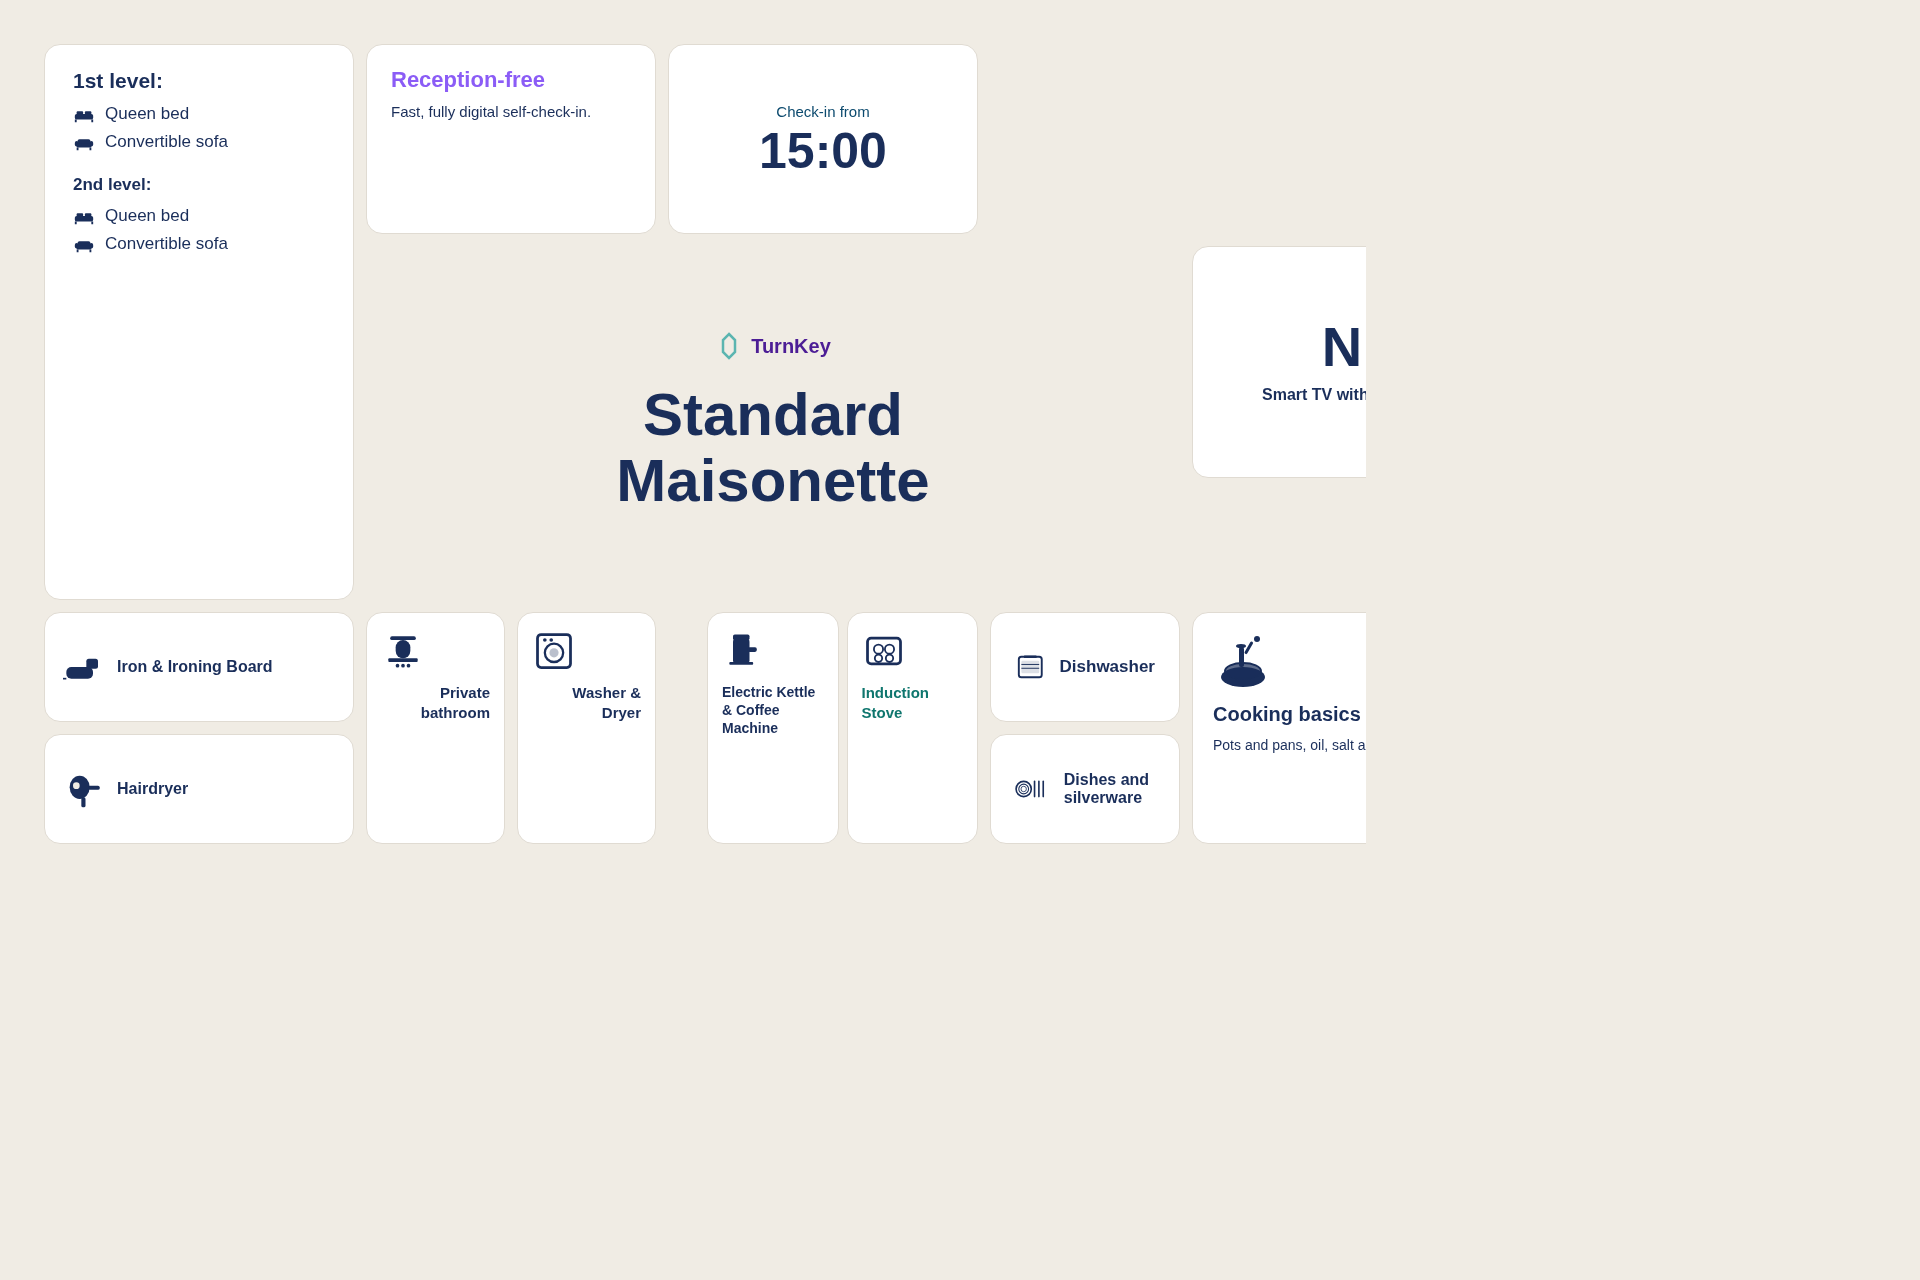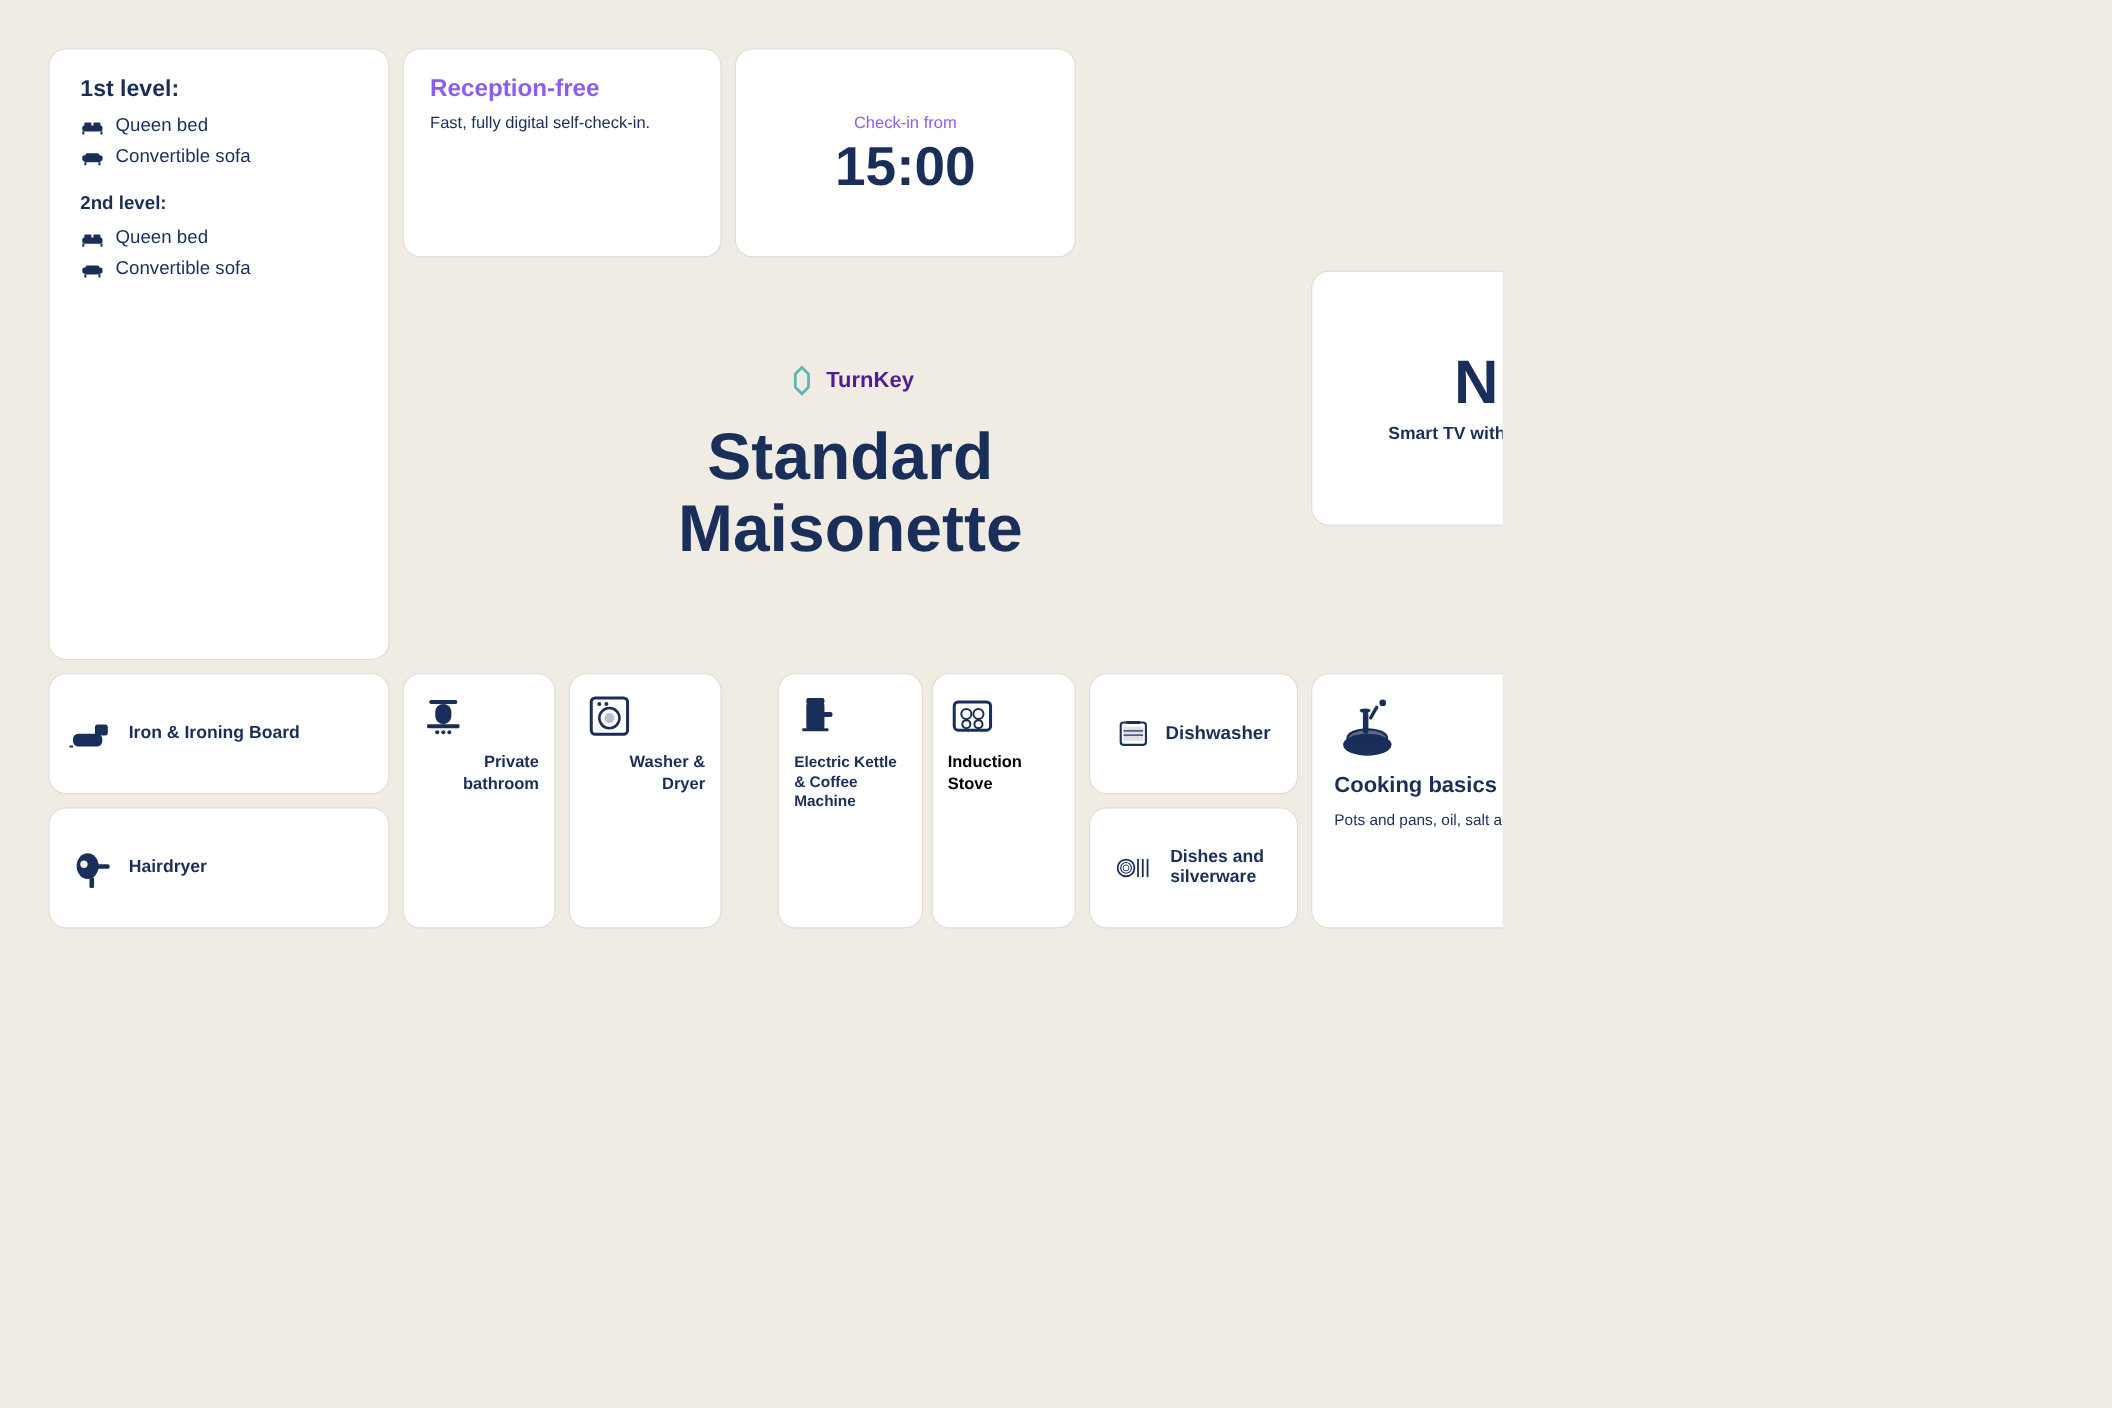--- a/index.html
+++ b/index.html
@@ -91,21 +91,21 @@
         <path d="M14 2 L20 8 L20 20 L14 26 L8 20 L8 8 Z" fill="none" stroke="#5bb5b0" stroke-width="2.5"></path>
       </svg>
       <span style="font-size:20px;color:#4c1d95;font-weight:bold;">TurnKey</span>
     </div>
     <div style="font-size:60px;font-weight:800;color:#1a2e5a;text-align:center;line-height:1.1;">
       <span>Standard</span><br><span>Maisonette</span>
     </div>
   </div>
 
   <div class="card" style="grid-column:3; grid-row:1; align-items:center; justify-content:center; text-align:center;">
-    <div style="font-size:15px;color:#8b5cf6;margin-bottom:6px;">Check-in from</div>
+    <div style="font-size:15px;color:#0c4a6e;margin-bottom:6px;">Check-in from</div>
     <div style="font-size:50px;font-weight:700;color:#1a2e5a;line-height:1;">15:00</div>
   </div>
 
 
   <div class="card" style="grid-column:5; grid-row:2/4; align-items:center; justify-content:center; text-align:center; gap:10px;">
     <div style="font-size:56px;font-weight:900;color:#1a2e5a;line-height:1;">N</div>
     <div style="font-size:16px;font-weight:600;color:#1a2e5a;line-height:1.3;">Smart TV with Netflix</div>
   </div>
 
   <div class="card" style="grid-column:6; grid-row:2/4; align-items:center; justify-content:center; text-align:center; gap:10px;">
@@ -184,21 +184,21 @@
       <div style="font-size:14px;font-weight:600;color:#1a2e5a;line-height:1.3;">Electric Kettle &amp; Coffee Machine</div>
     </div>
     <div class="card" style="gap:10px; padding:16px 14px;">
       <svg viewBox="0 0 48 48" width="44" height="44" fill="#1a2e5a">
         <rect x="6" y="10" width="36" height="28" rx="4" fill="none" stroke="#1a2e5a" stroke-width="3"></rect>
         <circle cx="18" cy="22" r="5" fill="none" stroke="#1a2e5a" stroke-width="2"></circle>
         <circle cx="30" cy="22" r="5" fill="none" stroke="#1a2e5a" stroke-width="2"></circle>
         <circle cx="18" cy="32" r="4" fill="none" stroke="#1a2e5a" stroke-width="2"></circle>
         <circle cx="30" cy="32" r="4" fill="none" stroke="#1a2e5a" stroke-width="2"></circle>
       </svg>
-      <div style="font-size:15px;font-weight:600;color:#000000;line-height:1.3;">Induction Stove</div>
+      <div style="font-size:15px;font-weight:600;color:#0f766e;line-height:1.3;">Induction Stove</div>
     </div>
   </div>
 
   <div class="card" style="grid-column:4; grid-row:5; flex-direction:row; align-items:center; gap:14px;">
     <svg viewBox="0 0 48 48" width="44" height="44" fill="#1a2e5a">
       <rect x="6" y="8" width="36" height="32" rx="4" fill="none" stroke="#1a2e5a" stroke-width="3"></rect>
       <rect x="10" y="14" width="28" height="20" rx="2" fill="#1a2e5a" opacity="0.15"></rect>
       <line x1="10" y1="20" x2="38" y2="20" stroke="#1a2e5a" stroke-width="1.5"></line>
       <line x1="10" y1="26" x2="38" y2="26" stroke="#1a2e5a" stroke-width="1.5"></line>
       <rect x="14" y="6" width="20" height="4" rx="1"></rect>

